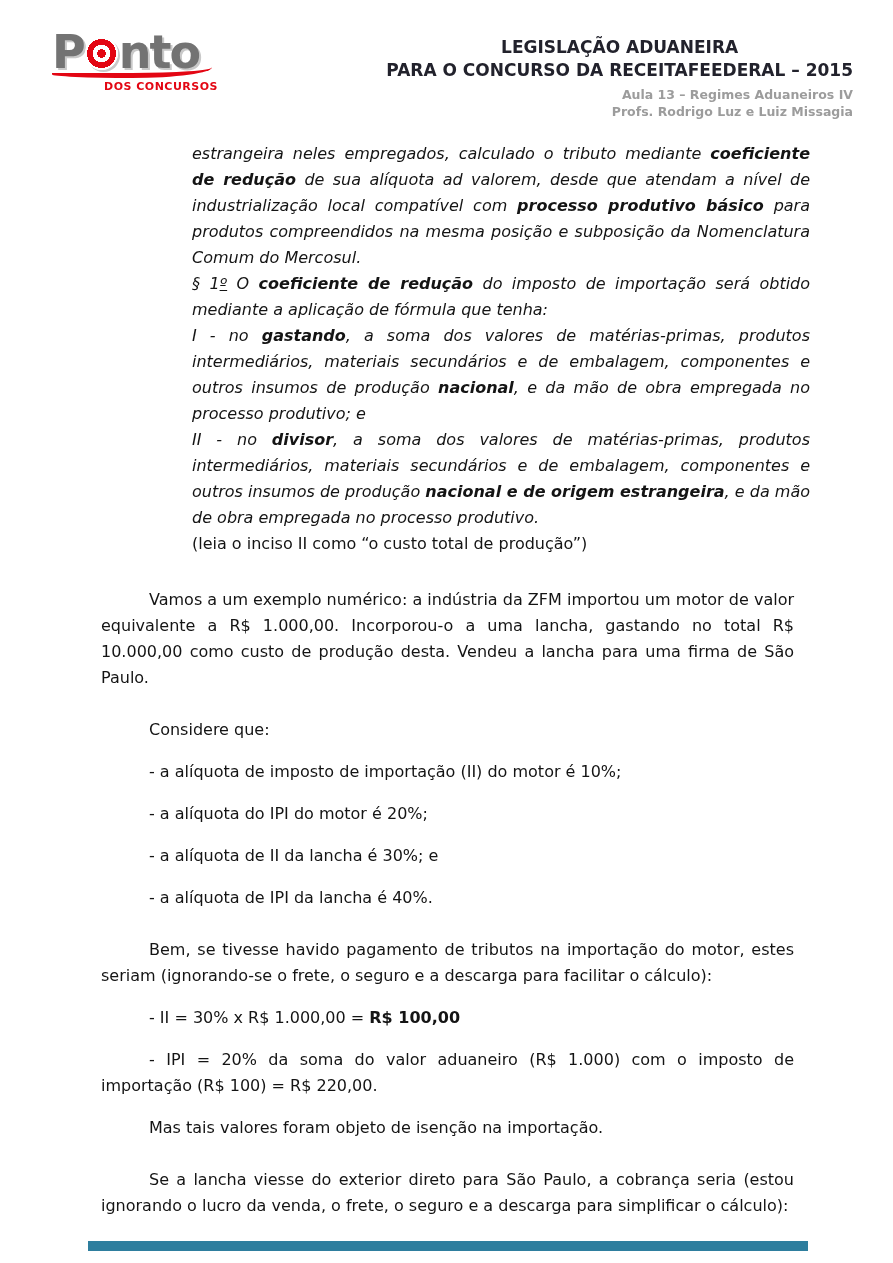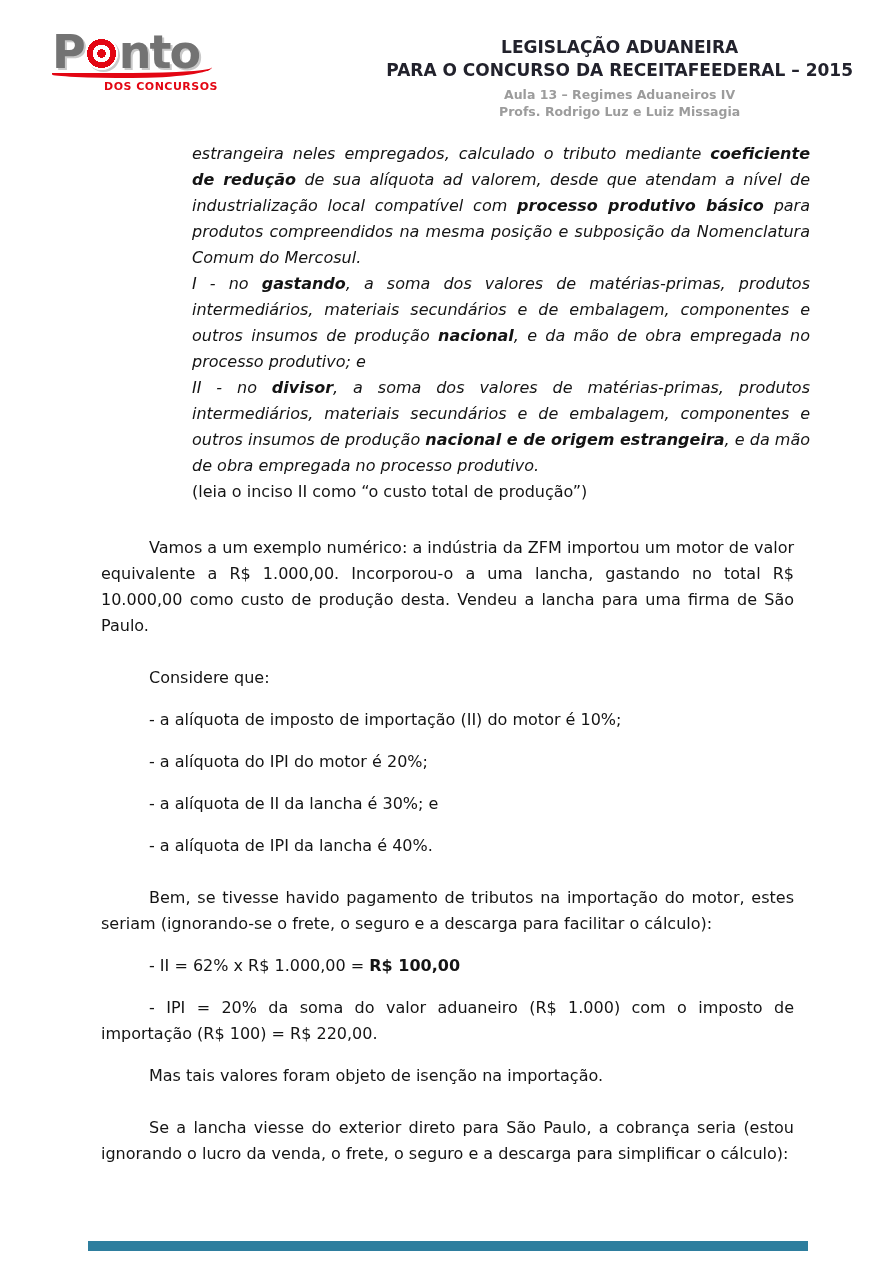--- a/index.html
+++ b/index.html
@@ -75,21 +75,20 @@
     color: #22222c;
     line-height: 23px;
     text-align: center;
   }
   .header-text .lesson,
   .header-text .professors {
     font-size: 12.5px;
     font-weight: bold;
     color: #9c9c9c;
     line-height: 17px;
-    text-align: center;
   }
   .header-text .lesson { margin-top: 4px; }
 
   
   .content {
     position: absolute;
     top: 141px;
     left: 85px;
     width: 725px;
     font-size: 16px;
@@ -138,37 +137,38 @@
     <div class="title1">LEGISLAÇÃO ADUANEIRA</div>
     <div class="title2">PARA O CONCURSO DA RECEITAFEEDERAL – 2015</div>
     <div class="lesson">Aula 13 – Regimes Aduaneiros IV</div>
     <div class="professors">Profs. Rodrigo Luz e Luiz Missagia</div>
   </div>
 
   <main class="content">
 
     <div class="quote">
       <p class="qp"><span class="i">estrangeira neles empregados, calculado o tributo mediante </span><span class="b i">coeficiente de redução</span><span class="i"> de sua alíquota ad valorem, desde que atendam a nível de industrialização local compatível com </span><span class="b i">processo produtivo básico</span><span class="i"> para produtos compreendidos na mesma posição e subposição da Nomenclatura Comum do Mercosul.</span></p>
+      <p class="qp"><span class="i">§ 1</span><span class="i u">º</span><span class="i"> O </span><span class="b i">coeficiente de redução</span><span class="i"> do imposto de importação será obtido mediante a aplicação de fórmula que tenha:</span></p>
       <p class="qp"><span class="i">I - no </span><span class="b i">gastando</span><span class="i">, a soma dos valores de matérias-primas, produtos intermediários, materiais secundários e de embalagem, componentes e outros insumos de produção </span><span class="b i">nacional</span><span class="i">, e da mão de obra empregada no processo produtivo; e</span></p>
       <p class="qp"><span class="i">II - no </span><span class="b i">divisor</span><span class="i">, a soma dos valores de matérias-primas, produtos intermediários, materiais secundários e de embalagem, componentes e outros insumos de produção </span><span class="b i">nacional e de origem estrangeira</span><span class="i">, e da mão de obra empregada no processo produtivo.</span></p>
       <p class="qp"><span>(leia o inciso II como “o custo total de produção”)</span></p>
     </div>
 
     <p class="para ind">Vamos a um exemplo numérico: a indústria da ZFM importou um motor de valor equivalente a R$ 1.000,00. Incorporou-o a uma lancha, gastando no total R$ 10.000,00 como custo de produção desta. Vendeu a lancha para uma firma de São Paulo.</p>
 
     <div class="gap-top">
       <div class="para ind">Considere que:</div>
       <div class="para ind">- a alíquota de imposto de importação (II) do motor é 10%;</div>
       <div class="para ind">- a alíquota do IPI do motor é 20%;</div>
       <div class="para ind">- a alíquota de II da lancha é 30%; e</div>
       <div class="para ind">- a alíquota de IPI da lancha é 40%.</div>
     </div>
 
     <p class="para ind gap-top">Bem, se tivesse havido pagamento de tributos na importação do motor, estes seriam (ignorando-se o frete, o seguro e a descarga para facilitar o cálculo):</p>
-    <div class="para ind"><span>- II = 62% x R$ 1.000,00 = </span><span class="b">R$ 100,00</span></div>
+    <div class="para ind"><span>- II = 30% x R$ 1.000,00 = </span><span class="b">R$ 100,00</span></div>
     <p class="para ind">- IPI = 20% da soma do valor aduaneiro (R$ 1.000) com o imposto de importação (R$ 100) = R$ 220,00.</p>
     <div class="para ind">Mas tais valores foram objeto de isenção na importação.</div>
 
     <p class="para ind gap-top">Se a lancha viesse do exterior direto para São Paulo, a cobrança seria (estou ignorando o lucro da venda, o frete, o seguro e a descarga para simplificar o cálculo):</p>
 
   </main>
 
   <footer class="footer-bar"></footer>
 
 </div>

